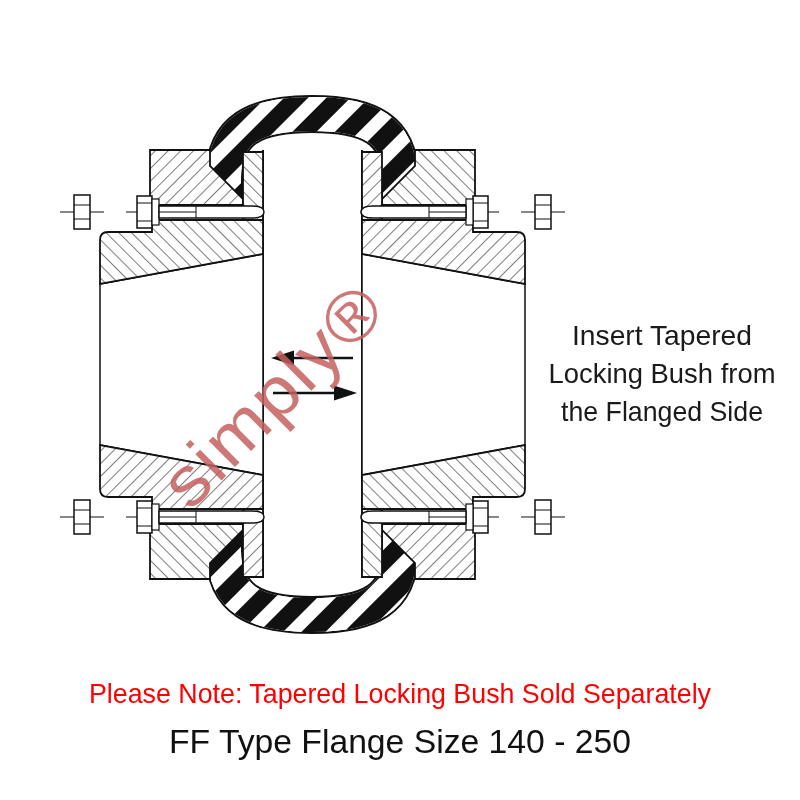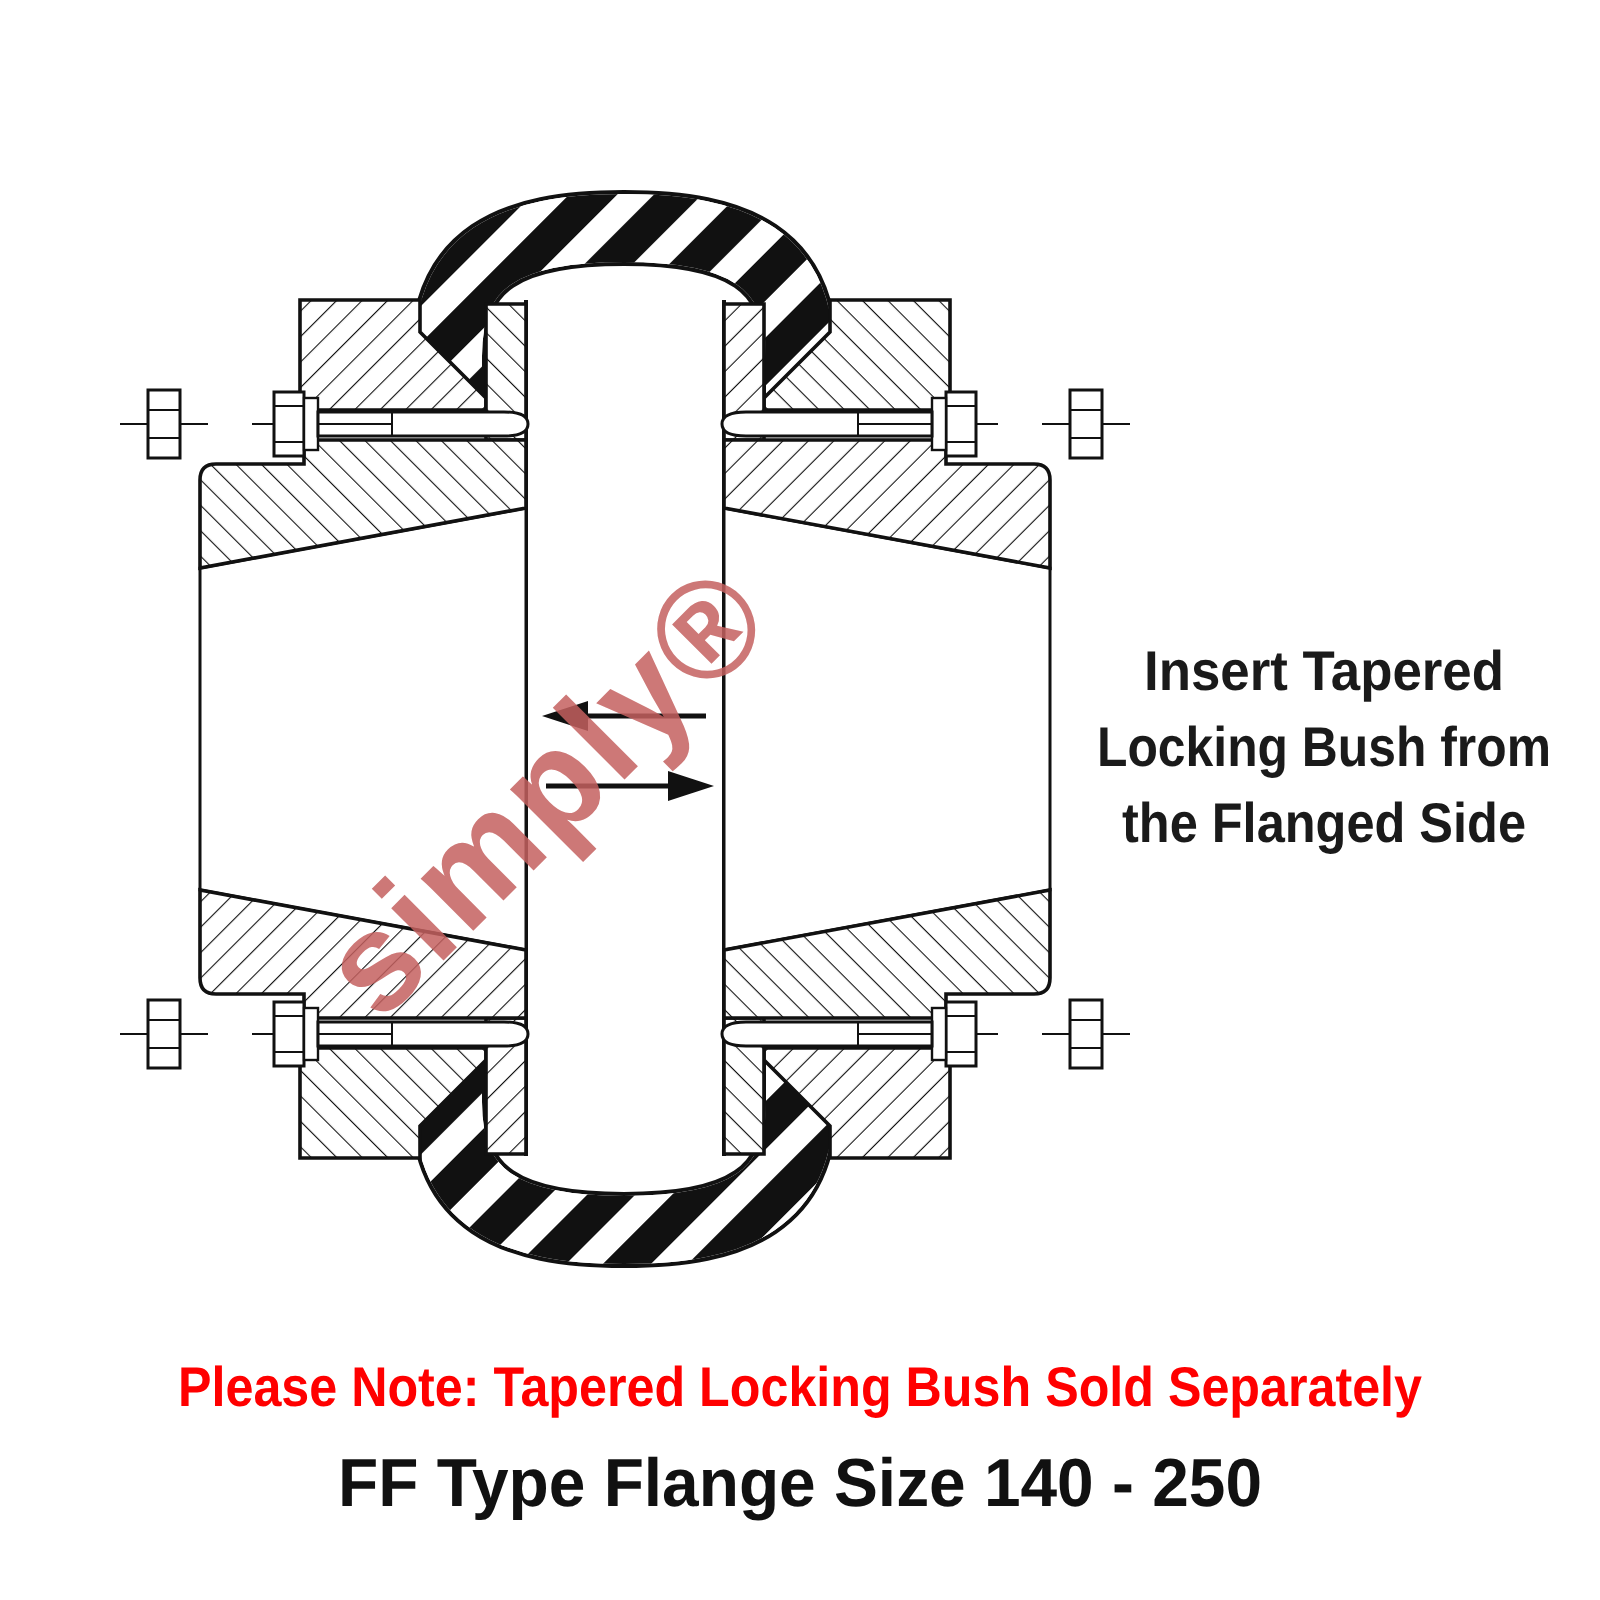--- a/index.html
+++ b/index.html
@@ -2,21 +2,20 @@
 <html><head>
 <meta charset="utf-8">
 <style>
   html,body{margin:0;padding:0;background:#ffffff;}
   .canvas{
     position:relative;
     width:800px;height:800px;
     background:#ffffff;
     overflow:hidden;
     font-family:"Liberation Sans", sans-serif;
-    font-weight:bold;
   }
   svg text{ font-family:"Liberation Sans", sans-serif; }
   .side-note{ fill:#1a1a1a; font-size:28px; }
   .bottom-note{ font-size:28px; }
   .title-text{ fill:#111111; font-size:34px; }
   .watermark{ font-size:70px; letter-spacing:2px; }
 </style>
 </head>
 <body>
 

